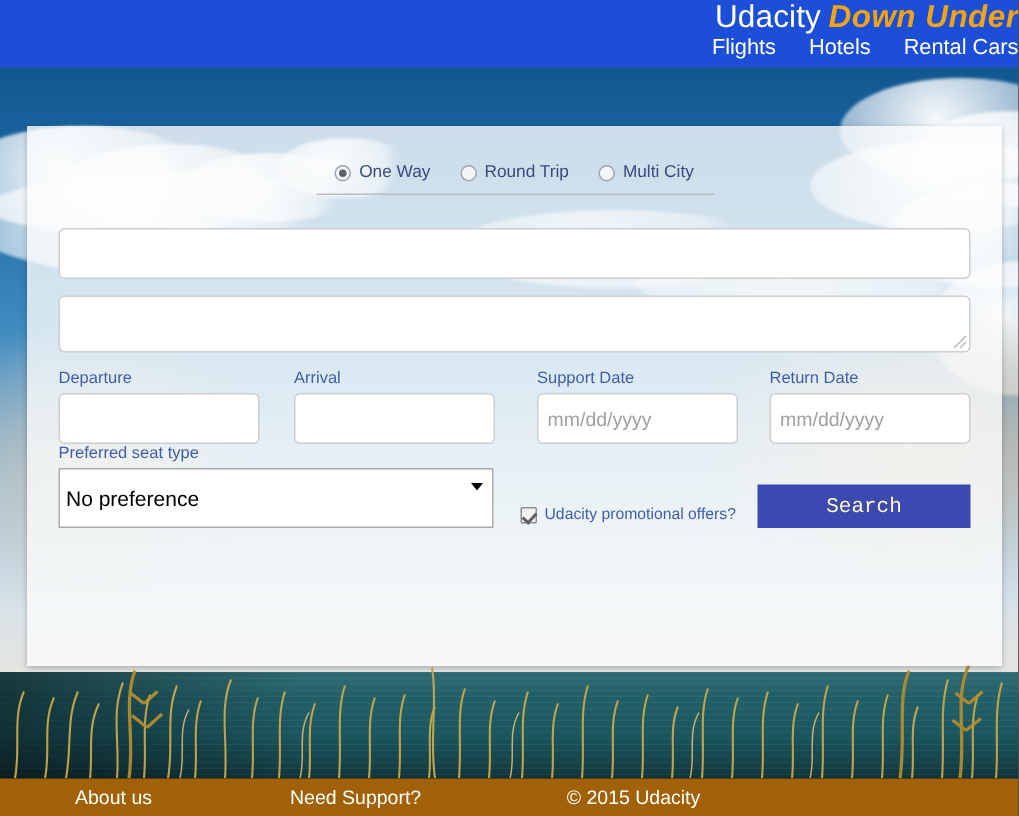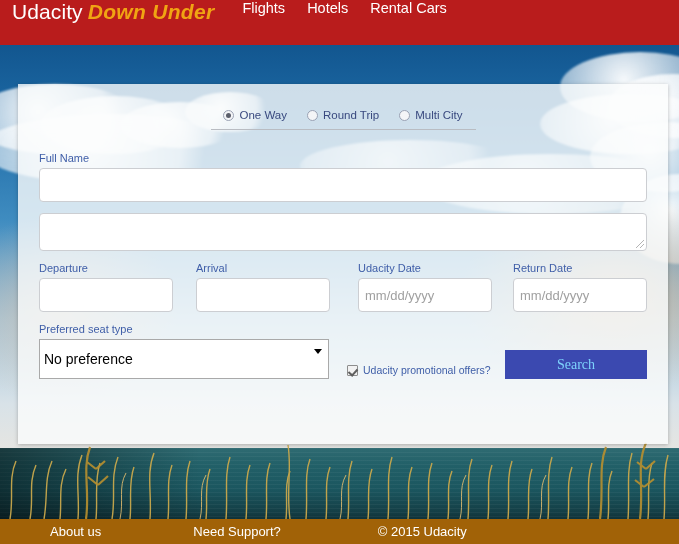--- a/index.html
+++ b/index.html
@@ -112,24 +112,25 @@
     bottom: 0;
     width: 679px;
     height: 80px;
   }
 
   
   .topbar {
     position: absolute;
     left: 0; top: 0;
     width: 679px; height: 45px;
-    background: #b91c1c;
-    display: flex;
-    align-items: flex-start;
+    background: #1d4ed8;
+    display: flex;
+    align-items: flex-end;
     z-index: 20;
+    flex-direction: column;
   }
   .logo {
     margin-left: 12px;
     font-size: 21px;
     white-space: nowrap;
     letter-spacing: .1px;
   }
   .logo .u-word {
     color: #ffffff;
     font-weight: 400;
@@ -268,21 +269,20 @@
     margin-top: 11px;
   }
   .w-dep { width: 140px; margin-right: 12px; }
   .w-arr { width: 140px; margin-right: 17px; }
   .w-dd  { width: 140px; margin-right: 10px; }
   .w-rd  { width: 140px; }
 
   .row-bottom {
     display: flex;
     align-items: flex-end;
-    margin-top: 11px;
   }
   .seat-block { width: 290px; }
   .sel {
     width: 100%;
     height: 40px;
     padding: 0 4px;
     border: 1px solid #a9a9a9;
     border-radius: 0;
     background: #fff;
     appearance: none;
@@ -328,24 +328,24 @@
     width: 4px; height: 7px;
     border: solid #5f5f5f;
     border-width: 0 2px 2px 0;
     transform: rotate(42deg);
   }
   .search-btn {
     margin-left: auto;
     width: 142px;
     height: 29px;
     background: #3b49b0;
-    color: #7dd3fc;
+    color: #fef9c3;
     border: none;
     font-size: 14px;
-    font-family: Liberation Serif, serif;
+    font-family: Liberation Mono, monospace;
     cursor: pointer;
     border-radius: 0;
   }
 
   
   .footer {
     position: absolute;
     left: 0; bottom: 0;
     width: 679px; height: 25px;
     background: #a16207;
@@ -473,21 +473,20 @@
       <label class="radio-item">
         <span class="radio-dot"></span>
         <span>Multi City</span>
       </label>
     </div>
     <div class="divider"></div>
 
 
     <div class="form-area">
 
-      <label class="field-label">Full Name</label>
       <input class="txt-input" type="text" placeholder="" style="">
 
       <div style="height:11px"></div>
 
       <div class="area-wrap">
         <textarea class="txt-area" placeholder="" style=""></textarea>
         <svg class="resize-grip" viewBox="0 0 10 10">
           <g stroke="#b4b4b4" stroke-width="1">
             <line x1="9" y1="1" x2="1" y2="9"></line>
             <line x1="9" y1="5" x2="5" y2="9"></line>
@@ -499,21 +498,21 @@
       <div class="row-places">
         <div class="col w-dep">
           <label class="field-label">Departure</label>
           <input class="txt-input" type="text" placeholder="" style="">
         </div>
         <div class="col w-arr">
           <label class="field-label">Arrival</label>
           <input class="txt-input" type="text" placeholder="" style="">
         </div>
         <div class="col w-dd">
-          <label class="field-label">Udacity Date</label>
+          <label class="field-label">Support Date</label>
           <input class="txt-input" type="text" placeholder="mm/dd/yyyy" style="">
         </div>
         <div class="col w-rd">
           <label class="field-label">Return Date</label>
           <input class="txt-input" type="text" placeholder="mm/dd/yyyy" style="">
         </div>
       </div>
 
       <div class="row-bottom">
         <div class="col seat-block">

